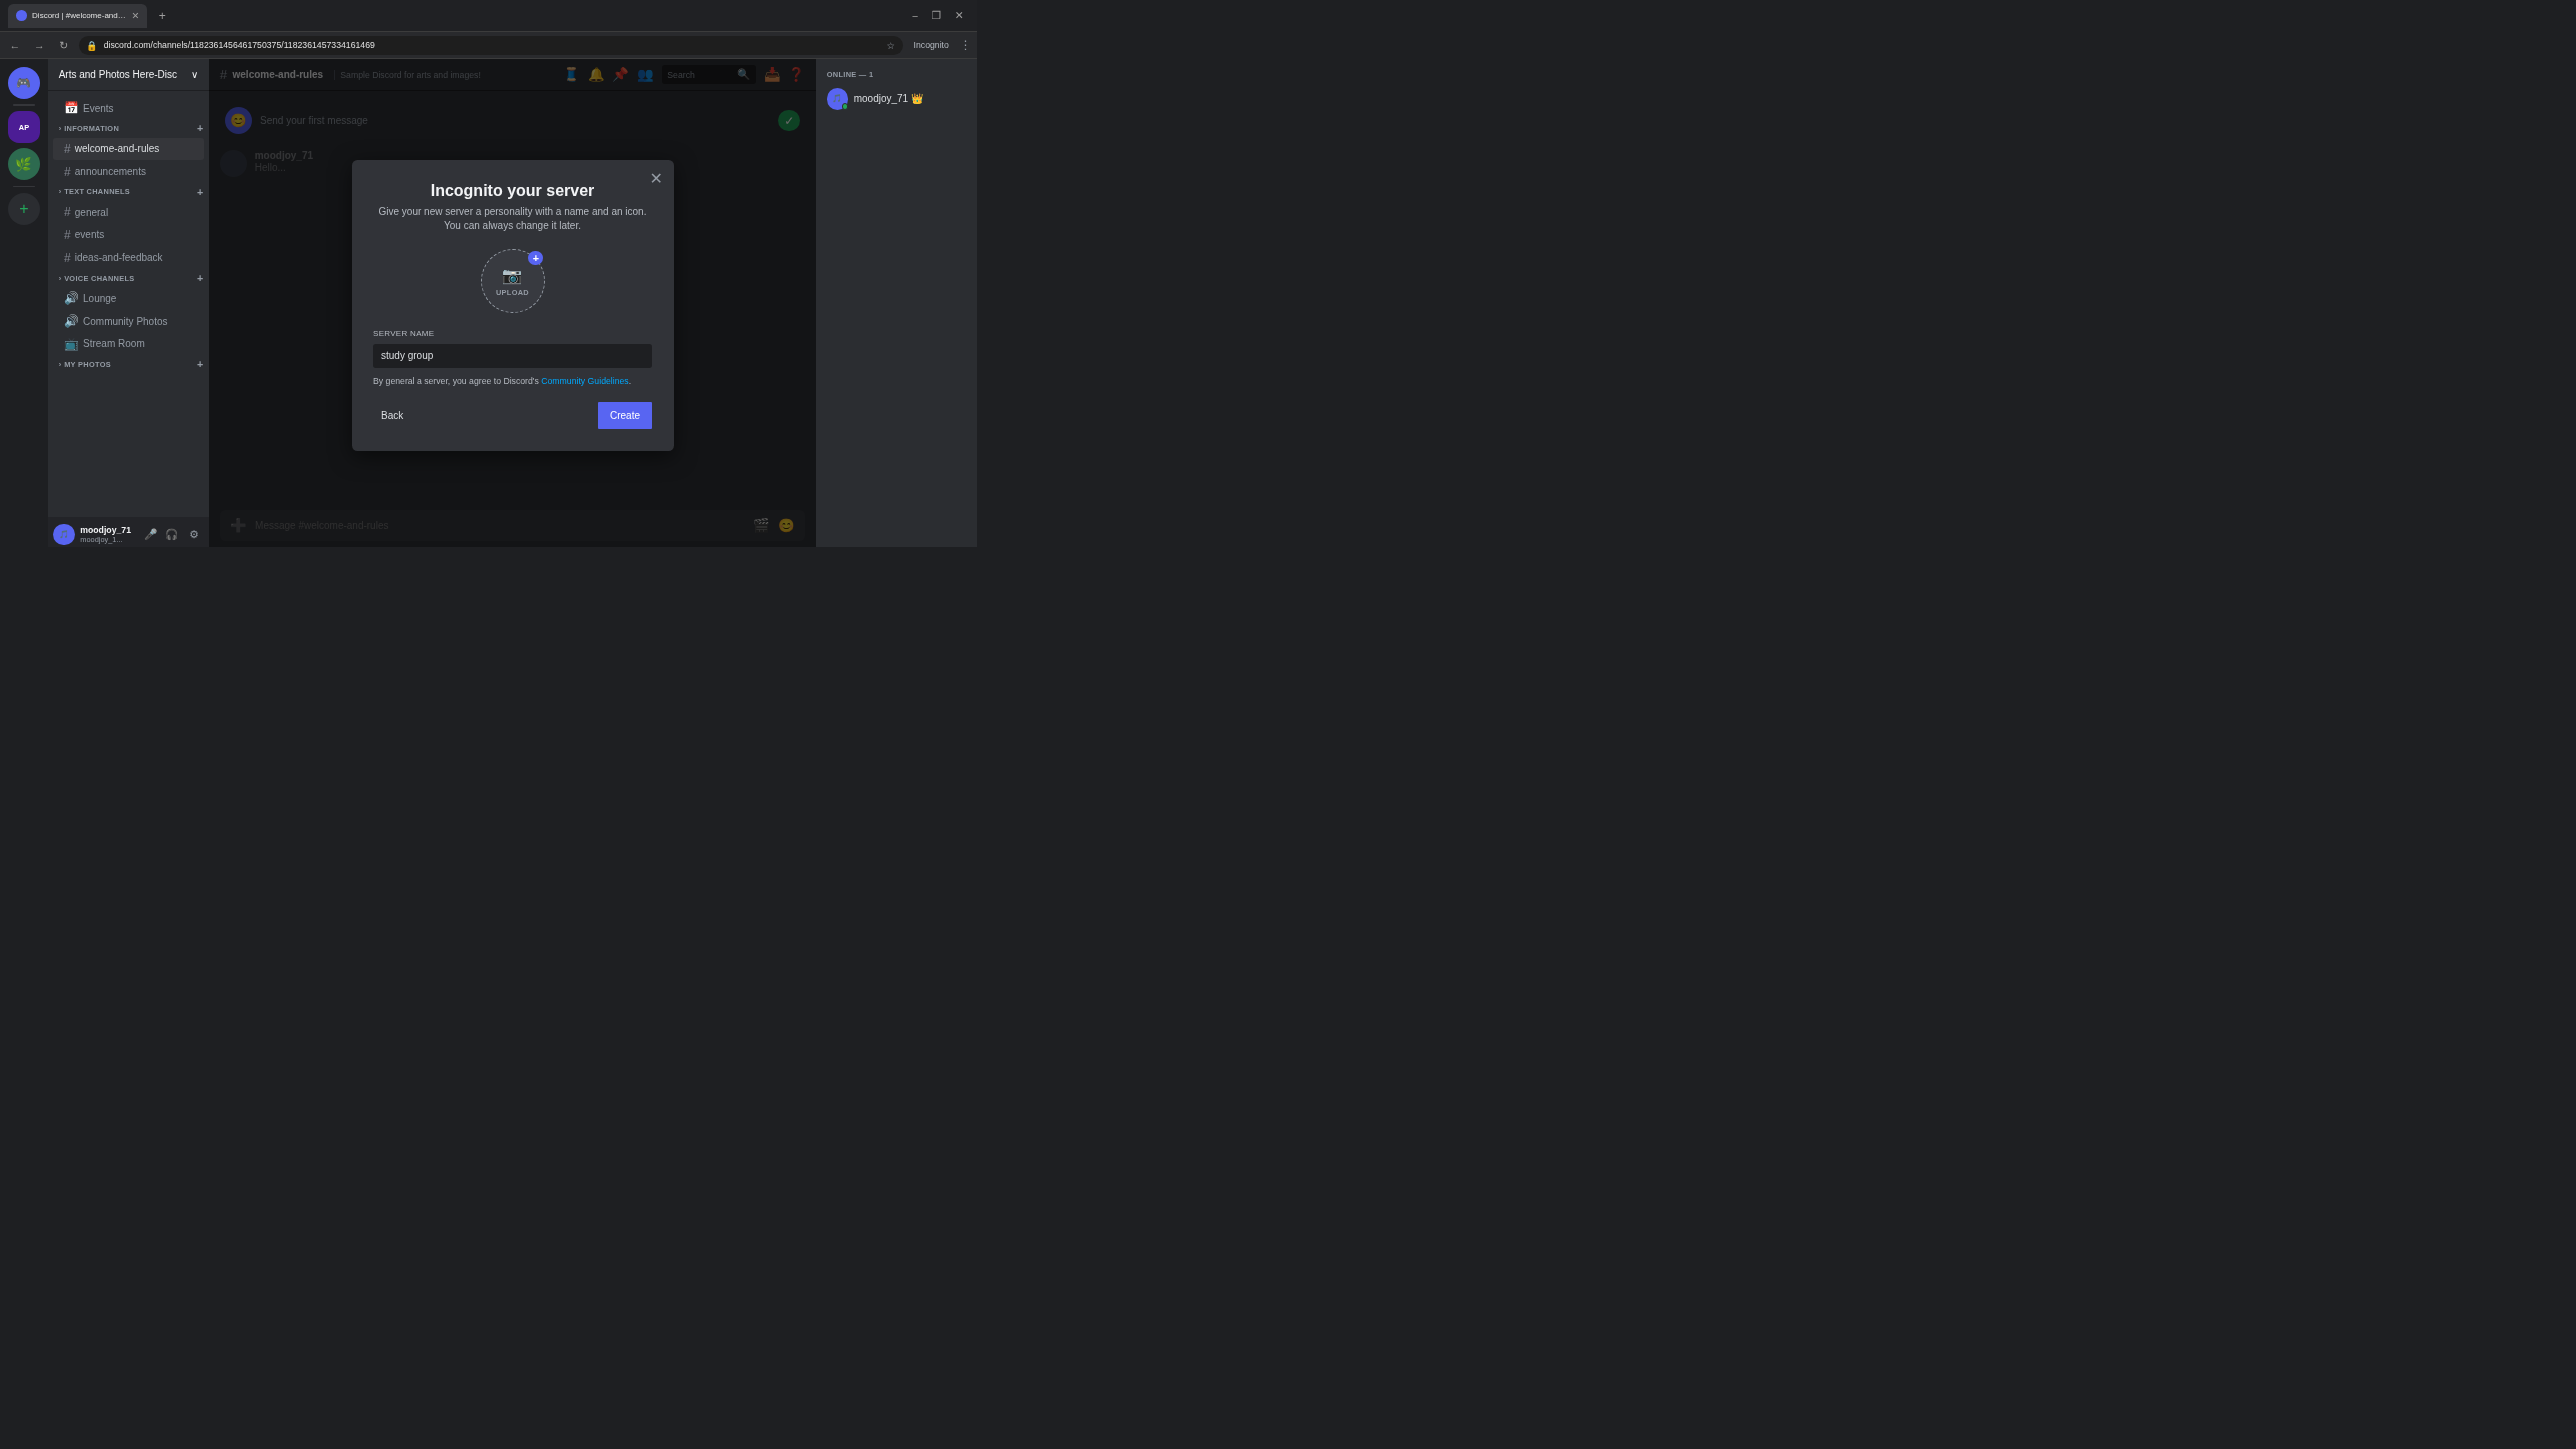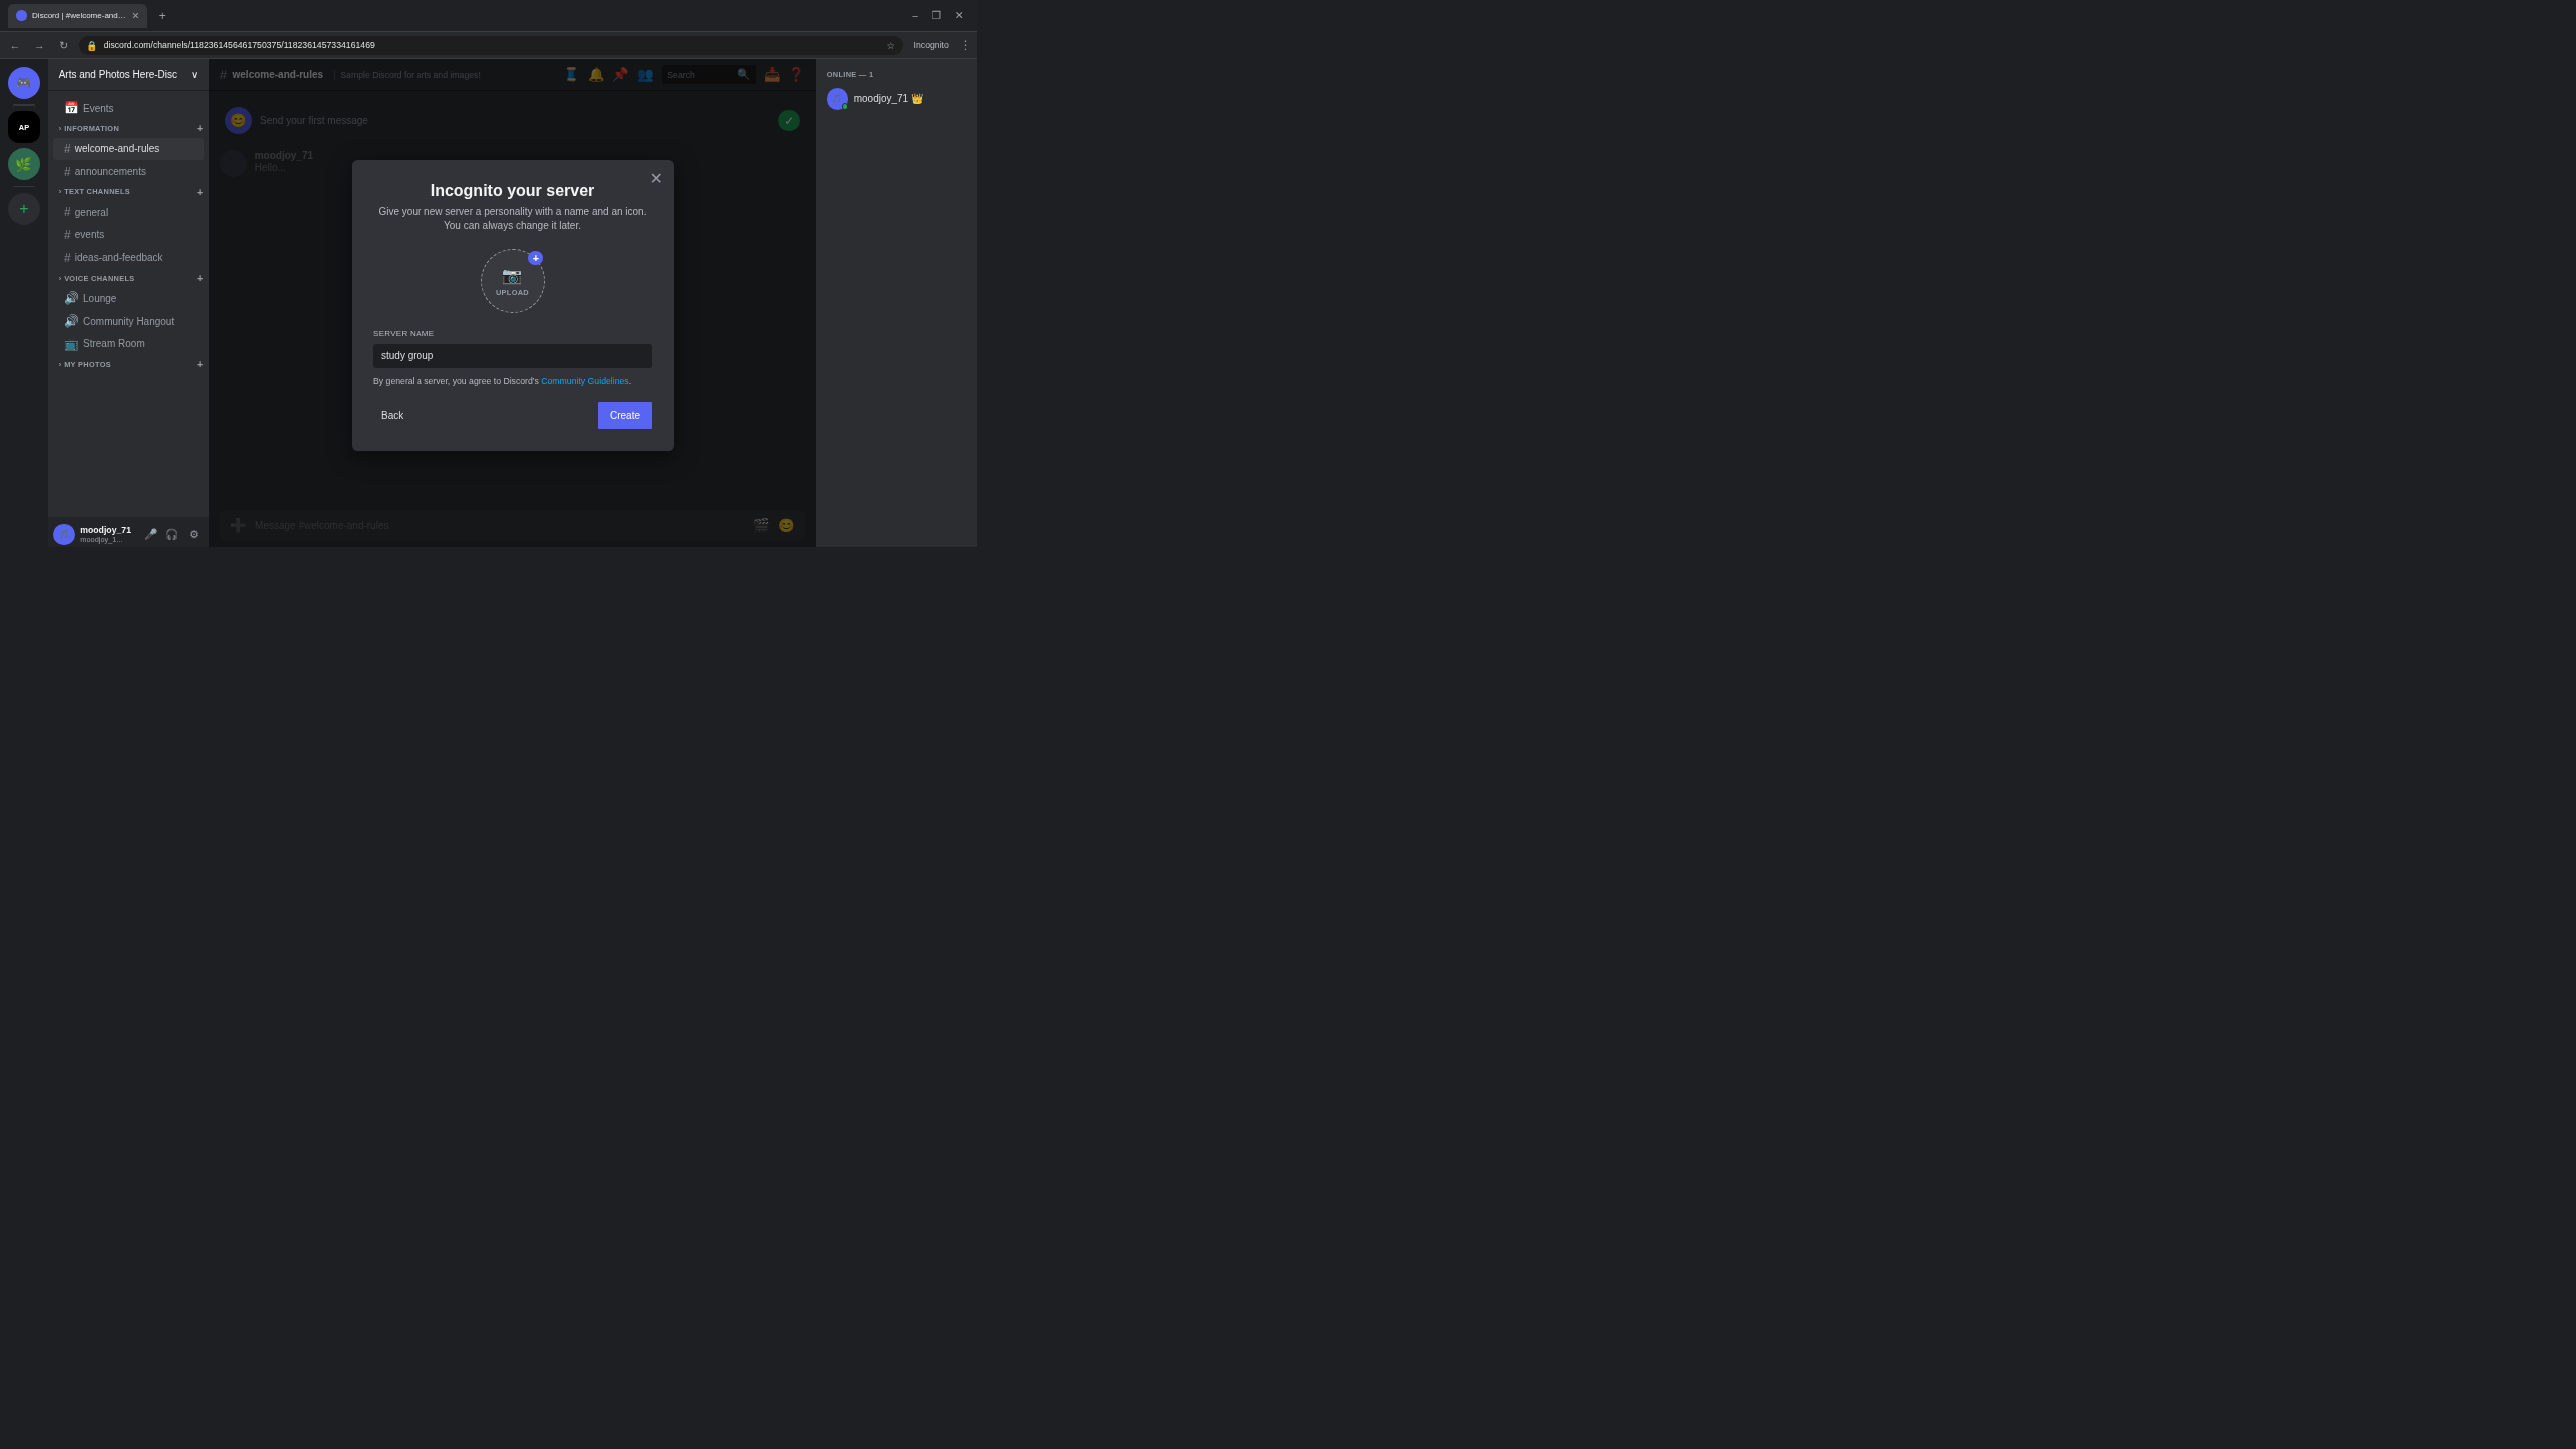--- a/index.html
+++ b/index.html
@@ -137,21 +137,21 @@
       align-items: center;
       justify-content: center;
       cursor: pointer;
       position: relative;
       font-size: 12px;
       font-weight: bold;
       color: white;
       transition: border-radius 0.2s;
     }
     .server-icon.discord-home { background: #5865f2; }
-    .server-icon.img-1 { background: #000000; overflow: hidden; }
+    .server-icon.img-1 { background: #4c1d95; overflow: hidden; }
     .server-icon.img-2 { background: #2d6a4f; }
     .server-icon.active { border-radius: 10.7px; }
     .server-divider {
       width: 21.5px;
       height: 1.3px;
       background: #35363a;
       border-radius: 0.7px;
     }
     .add-server {
       width: 32px;
@@ -687,21 +687,21 @@
         <span>›</span>
         <span>VOICE CHANNELS</span>
         <span class="add-btn">+</span>
       </div>
       <div class="voice-channel">
         <span class="channel-icon">🔊</span>
         <span>Lounge</span>
       </div>
       <div class="voice-channel">
         <span class="channel-icon">🔊</span>
-        <span>Community Hangout</span>
+        <span>Community Photos</span>
       </div>
       <div class="voice-channel">
         <span class="channel-icon">📺</span>
         <span>Stream Room</span>
       </div>
 
       <div class="category-header">
         <span>›</span>
         <span>MY PHOTOS</span>
         <span class="add-btn">+</span>

